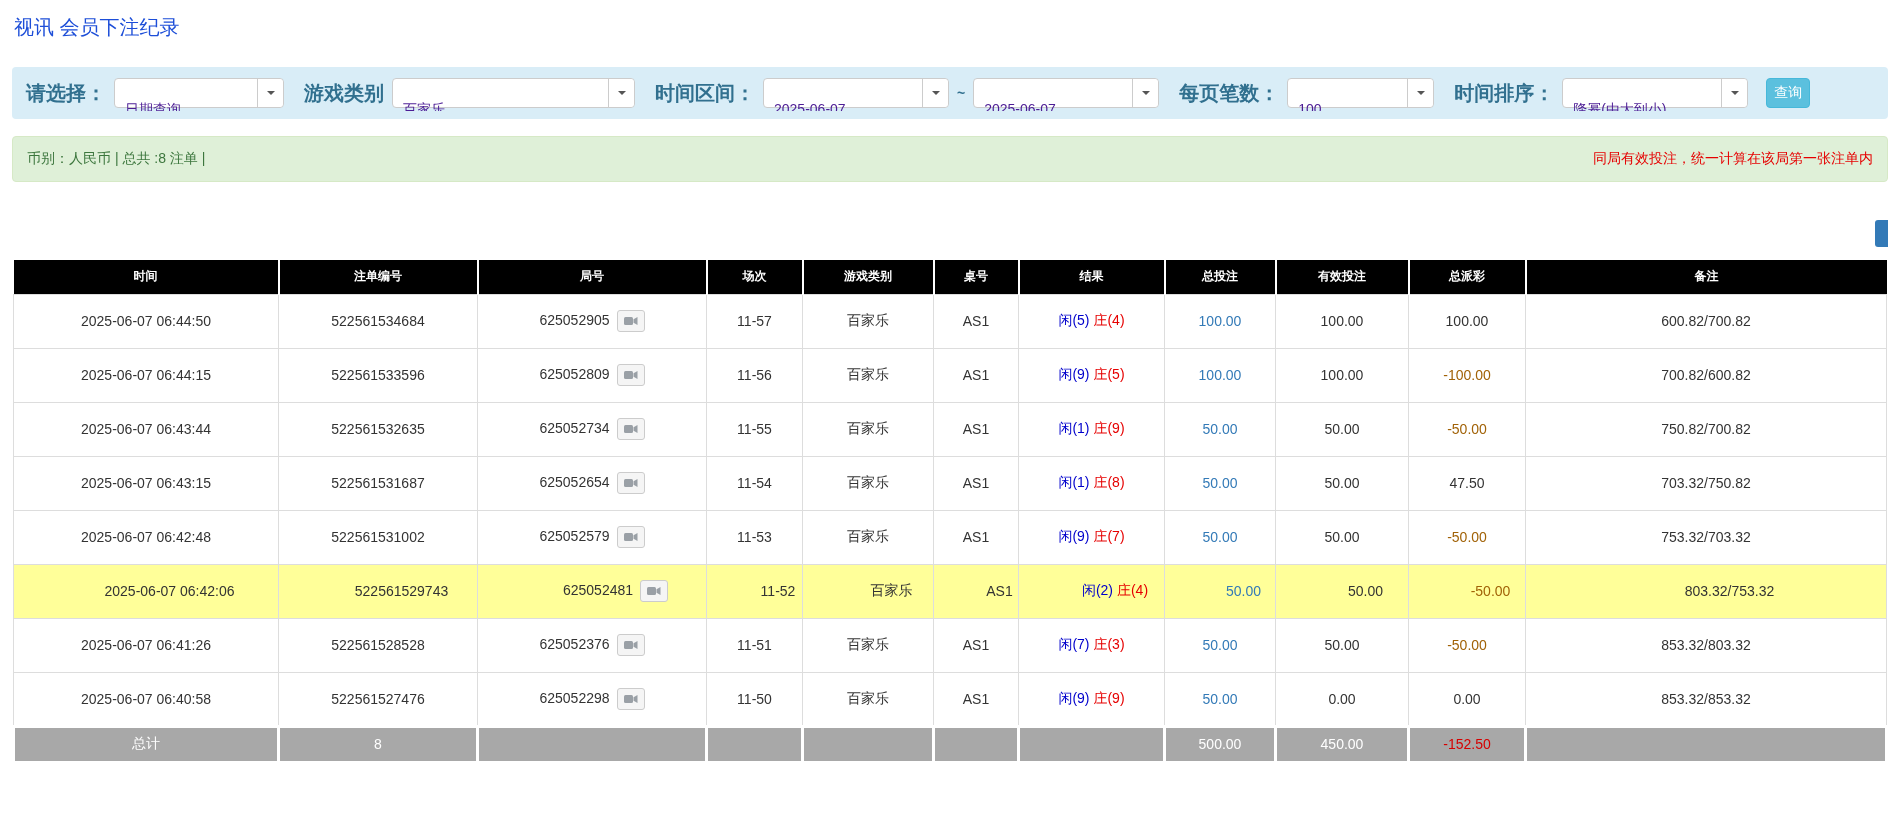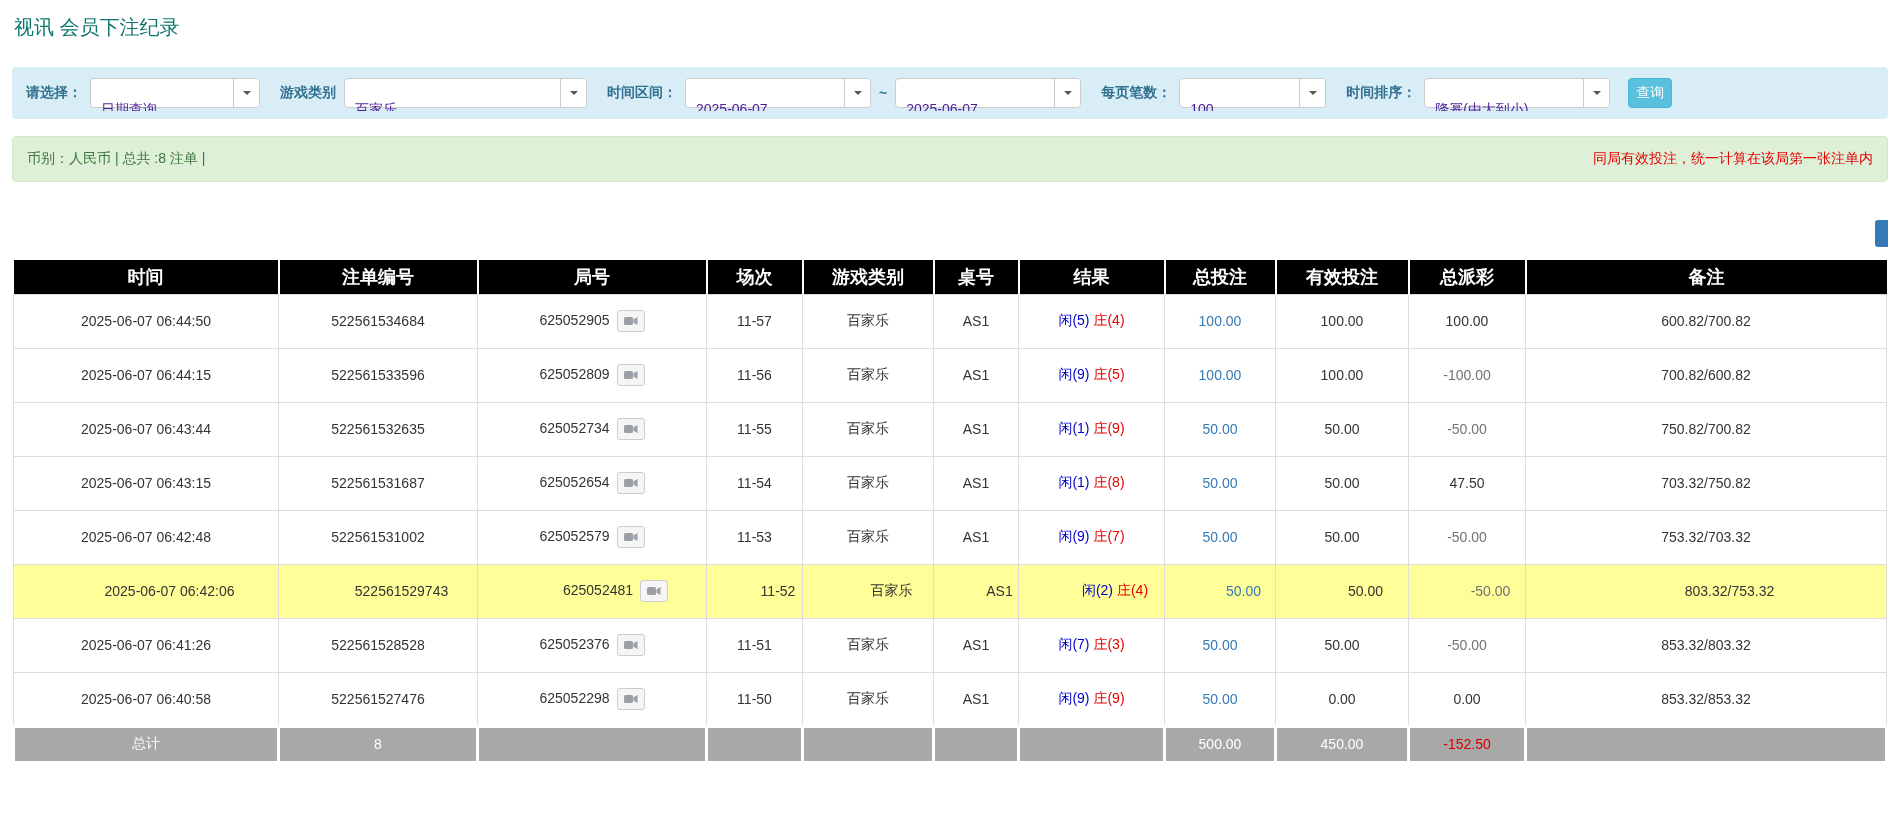--- a/index.html
+++ b/index.html
@@ -3,29 +3,29 @@
 <meta charset="utf-8">
 <style>
   * { box-sizing: border-box; }
   html,body { margin:0; padding:0; }
   body {
     width:1888px; height:819px; overflow:hidden; position:relative;
     background:#fff;
     font-family:"Liberation Sans","DejaVu Sans",sans-serif;
     color:#333;
   }
-  .page-title { font-size:20px; font-weight:400; color:#0f766e; margin:14px 0 0 14px; }
+  .page-title { font-size:20px; font-weight:400; color:#1d4ed8; margin:14px 0 0 14px; }
 
   
   .filter-bar {
     margin:26px 0 0 12px; width:1876px;
     background:#d9edf7; border-radius:4px;
     padding:11px 14px; display:flex; align-items:center; gap:8px;
   }
-  .f-label { color:#31708f; font-weight:bold; font-size:14px; white-space:nowrap;text-align:right; }
+  .f-label { color:#31708f; font-weight:bold; font-size:20px; white-space:nowrap;text-align:right; }
   .f-label.spaced { margin-left:12px; }
   .dropdown {
     display:flex; align-items:stretch; background:#fff;
     border:1px solid #ccc; border-radius:4px; height:30px; flex:0 0 auto;
   }
   .dd-value { padding:16px 10px; line-height:28px; font-size:14px; color:#4c1d95; flex:1; white-space:nowrap; overflow:hidden; }
   .dd-caret {
     width:26px; border-left:1px solid #ccc; display:flex; align-items:center;
     justify-content:center; background:#fff; border-radius:0 4px 4px 0; cursor:pointer;
   }
@@ -54,33 +54,33 @@
     position:absolute; top:220px; right:0; width:13px; height:27px;
     background:#337ab7; border-radius:3px 0 0 3px; cursor:pointer;
   }
 
   
   table.records {
     margin:78px 0 0 12px; width:1876px;
     border-collapse:collapse; table-layout:fixed;
   }
   thead th {
-    background:#000; color:#fff; font-size:18px; font-weight:bold;
+    background:#000; color:#fff; font-size:12px; font-weight:bold;
     height:34px; text-align:center; border-right:2px solid #fff; padding:0;
   }
   thead th:last-child { border-right:none; }
   tbody td {
     height:54px; border:1px solid #ddd; text-align:center;
     font-size:14px; color:#333; background:#fff; padding:0;
   }
   tbody tr.highlight td { background:#ffff99;padding-left:47px; }
   .blue-link { color:#337ab7; cursor:pointer; }
   .res-player { color:#0000cc; }
   .res-banker { color:#e60000; }
-  .neg { color:#737373; }
+  .neg { color:#a16207; }
   .video-btn {
     display:inline-flex; align-items:center; justify-content:center;
     width:28px; height:22px; margin-left:7px; vertical-align:middle;
     background:#f5f5f5; border:1px solid #ccc; border-radius:3px; cursor:pointer;
   }
   tfoot td {
     height:36px; background:#a8a8a8; color:#fff; font-size:14px;
     text-align:center; border:3px solid #fff; padding:0;
   }
   tfoot td.neg { color:#d60000; }

